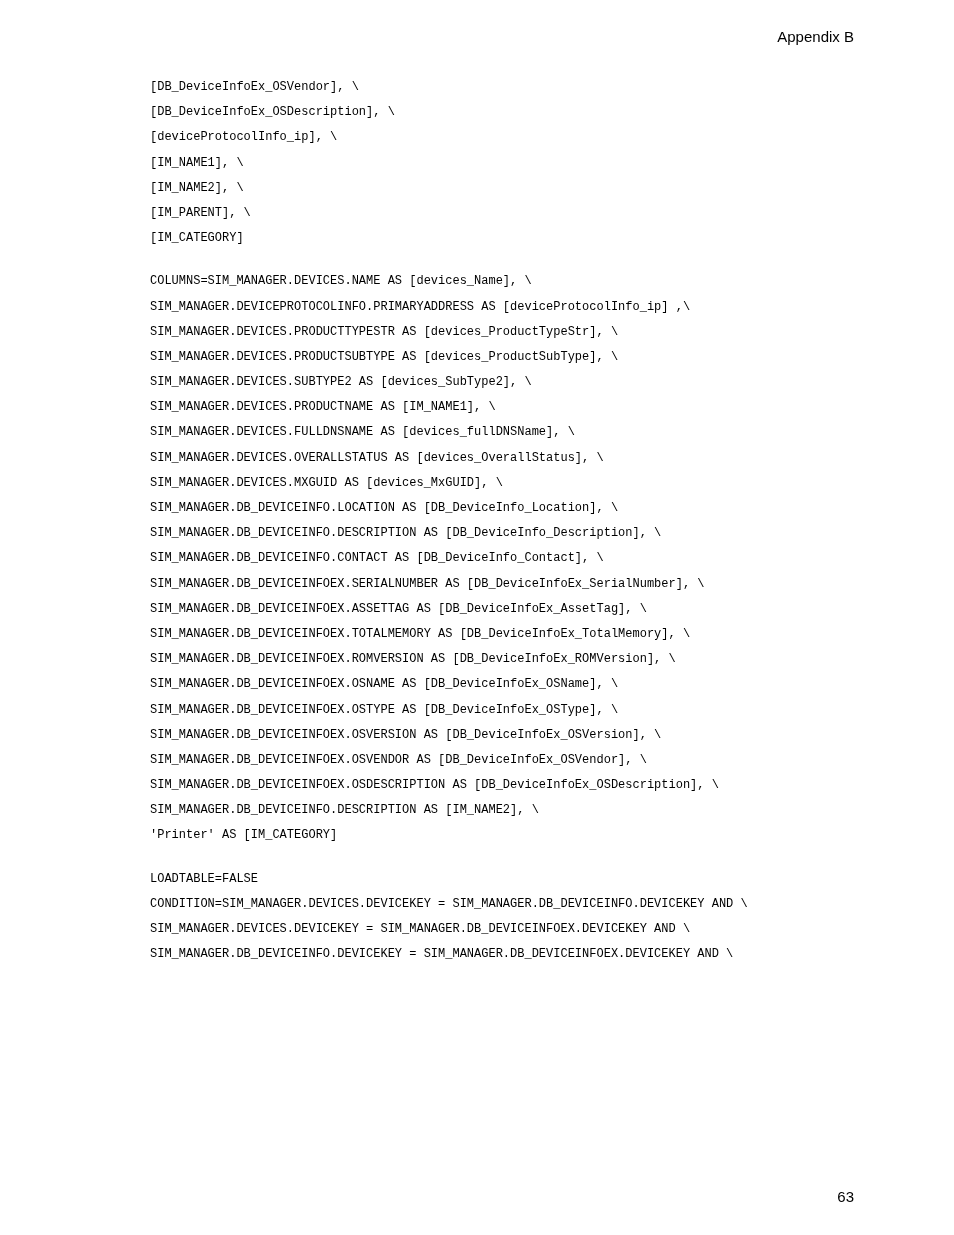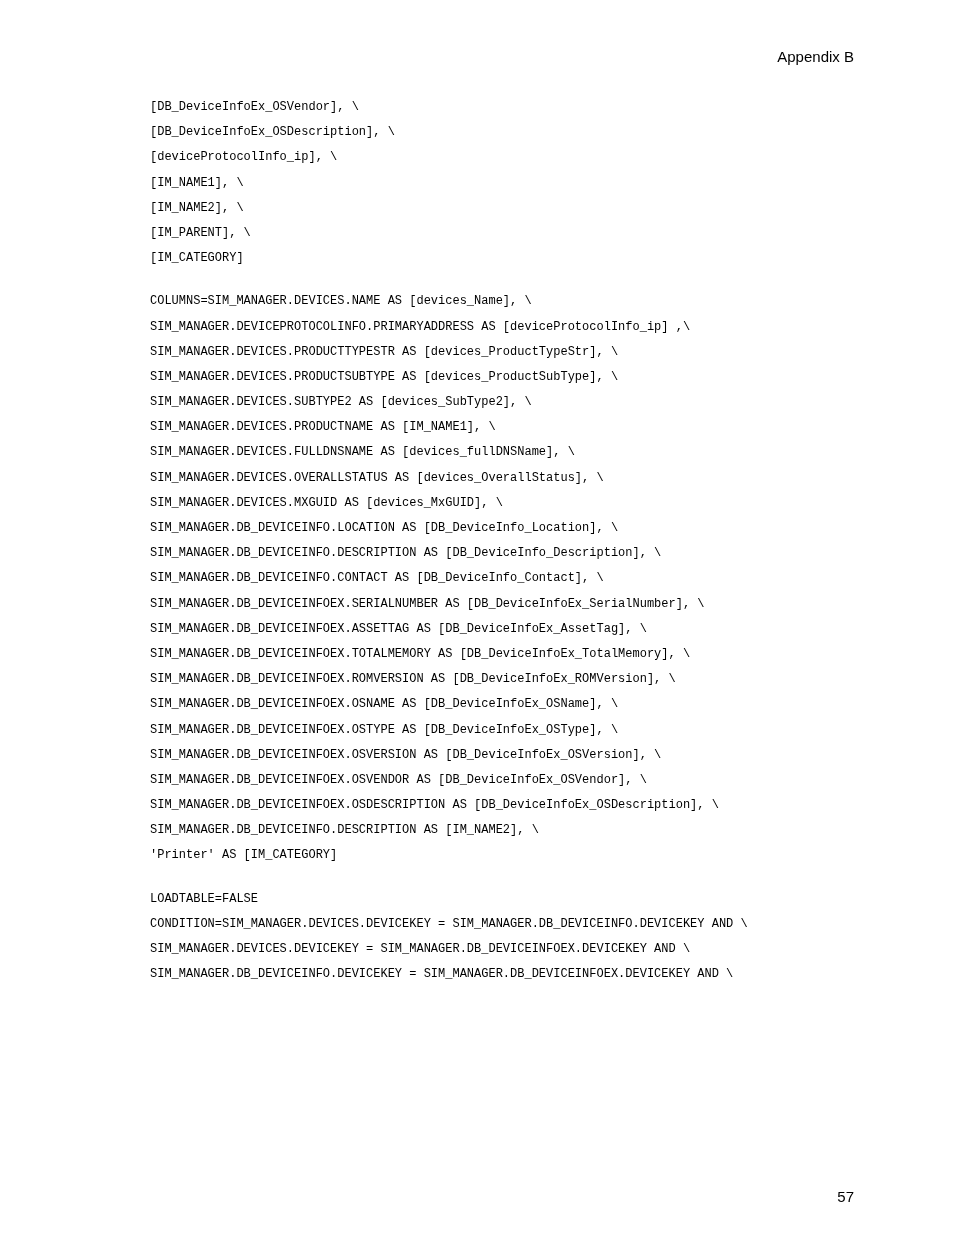--- a/index.html
+++ b/index.html
@@ -3,21 +3,21 @@
 <meta charset="utf-8">
 <style>
   body {
     margin: 0;
     padding: 0;
     background: #ffffff;
     font-family: "Courier New", Courier, monospace;
     width: 954px;
   }
   .page {
-    padding: 48px 100px 40px 150px;
+    padding: 28px 100px 40px 150px;
     box-sizing: border-box;
     position: relative;
     min-height: 1235px;
   }
   .header {
     font-family: Arial, Helvetica, sans-serif;
     font-size: 15px;
     text-align: right;
     margin-bottom: 34px;
     color: #000;
@@ -43,14 +43,14 @@
     font-size: 15px;
     color: #000;
   }
 </style>
 </head>
 <body>
 
 <div class="page">
   <div class="header">Appendix B</div>
   <div class="codeblock" id="code-container"><div class="line">[DB_DeviceInfoEx_OSVendor], \</div><div class="line">[DB_DeviceInfoEx_OSDescription], \</div><div class="line">[deviceProtocolInfo_ip], \</div><div class="line">[IM_NAME1], \</div><div class="line">[IM_NAME2], \</div><div class="line">[IM_PARENT], \</div><div class="line">[IM_CATEGORY]</div><div class="gap"></div><div class="line">COLUMNS=SIM_MANAGER.DEVICES.NAME AS [devices_Name], \</div><div class="line">SIM_MANAGER.DEVICEPROTOCOLINFO.PRIMARYADDRESS AS [deviceProtocolInfo_ip] ,\</div><div class="line">SIM_MANAGER.DEVICES.PRODUCTTYPESTR AS [devices_ProductTypeStr], \</div><div class="line">SIM_MANAGER.DEVICES.PRODUCTSUBTYPE AS [devices_ProductSubType], \</div><div class="line">SIM_MANAGER.DEVICES.SUBTYPE2 AS [devices_SubType2], \</div><div class="line">SIM_MANAGER.DEVICES.PRODUCTNAME AS [IM_NAME1], \</div><div class="line">SIM_MANAGER.DEVICES.FULLDNSNAME AS [devices_fullDNSName], \</div><div class="line">SIM_MANAGER.DEVICES.OVERALLSTATUS AS [devices_OverallStatus], \</div><div class="line">SIM_MANAGER.DEVICES.MXGUID AS [devices_MxGUID], \</div><div class="line">SIM_MANAGER.DB_DEVICEINFO.LOCATION AS [DB_DeviceInfo_Location], \</div><div class="line">SIM_MANAGER.DB_DEVICEINFO.DESCRIPTION AS [DB_DeviceInfo_Description], \</div><div class="line">SIM_MANAGER.DB_DEVICEINFO.CONTACT AS [DB_DeviceInfo_Contact], \</div><div class="line">SIM_MANAGER.DB_DEVICEINFOEX.SERIALNUMBER AS [DB_DeviceInfoEx_SerialNumber], \</div><div class="line">SIM_MANAGER.DB_DEVICEINFOEX.ASSETTAG AS [DB_DeviceInfoEx_AssetTag], \</div><div class="line">SIM_MANAGER.DB_DEVICEINFOEX.TOTALMEMORY AS [DB_DeviceInfoEx_TotalMemory], \</div><div class="line">SIM_MANAGER.DB_DEVICEINFOEX.ROMVERSION AS [DB_DeviceInfoEx_ROMVersion], \</div><div class="line">SIM_MANAGER.DB_DEVICEINFOEX.OSNAME AS [DB_DeviceInfoEx_OSName], \</div><div class="line">SIM_MANAGER.DB_DEVICEINFOEX.OSTYPE AS [DB_DeviceInfoEx_OSType], \</div><div class="line">SIM_MANAGER.DB_DEVICEINFOEX.OSVERSION AS [DB_DeviceInfoEx_OSVersion], \</div><div class="line">SIM_MANAGER.DB_DEVICEINFOEX.OSVENDOR AS [DB_DeviceInfoEx_OSVendor], \</div><div class="line">SIM_MANAGER.DB_DEVICEINFOEX.OSDESCRIPTION AS [DB_DeviceInfoEx_OSDescription], \</div><div class="line">SIM_MANAGER.DB_DEVICEINFO.DESCRIPTION AS [IM_NAME2], \</div><div class="line">'Printer' AS [IM_CATEGORY]</div><div class="gap"></div><div class="line">LOADTABLE=FALSE</div><div class="line">CONDITION=SIM_MANAGER.DEVICES.DEVICEKEY = SIM_MANAGER.DB_DEVICEINFO.DEVICEKEY AND \</div><div class="line">SIM_MANAGER.DEVICES.DEVICEKEY = SIM_MANAGER.DB_DEVICEINFOEX.DEVICEKEY AND \</div><div class="line">SIM_MANAGER.DB_DEVICEINFO.DEVICEKEY = SIM_MANAGER.DB_DEVICEINFOEX.DEVICEKEY AND \</div></div>
-  <div class="pagenum">57</div>
+  <div class="pagenum">63</div>
 </div>
 
 </body></html>

